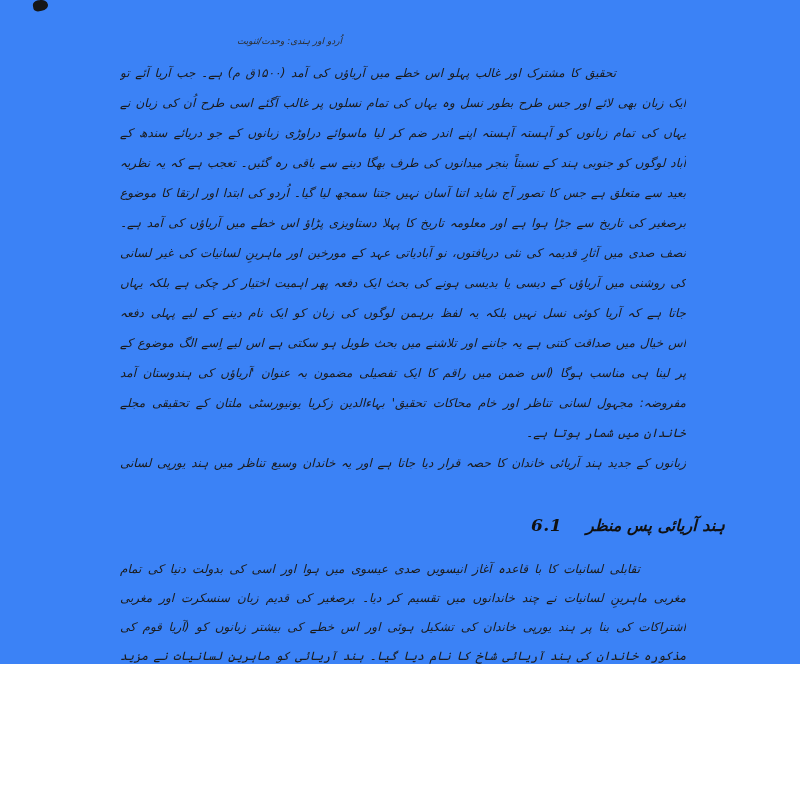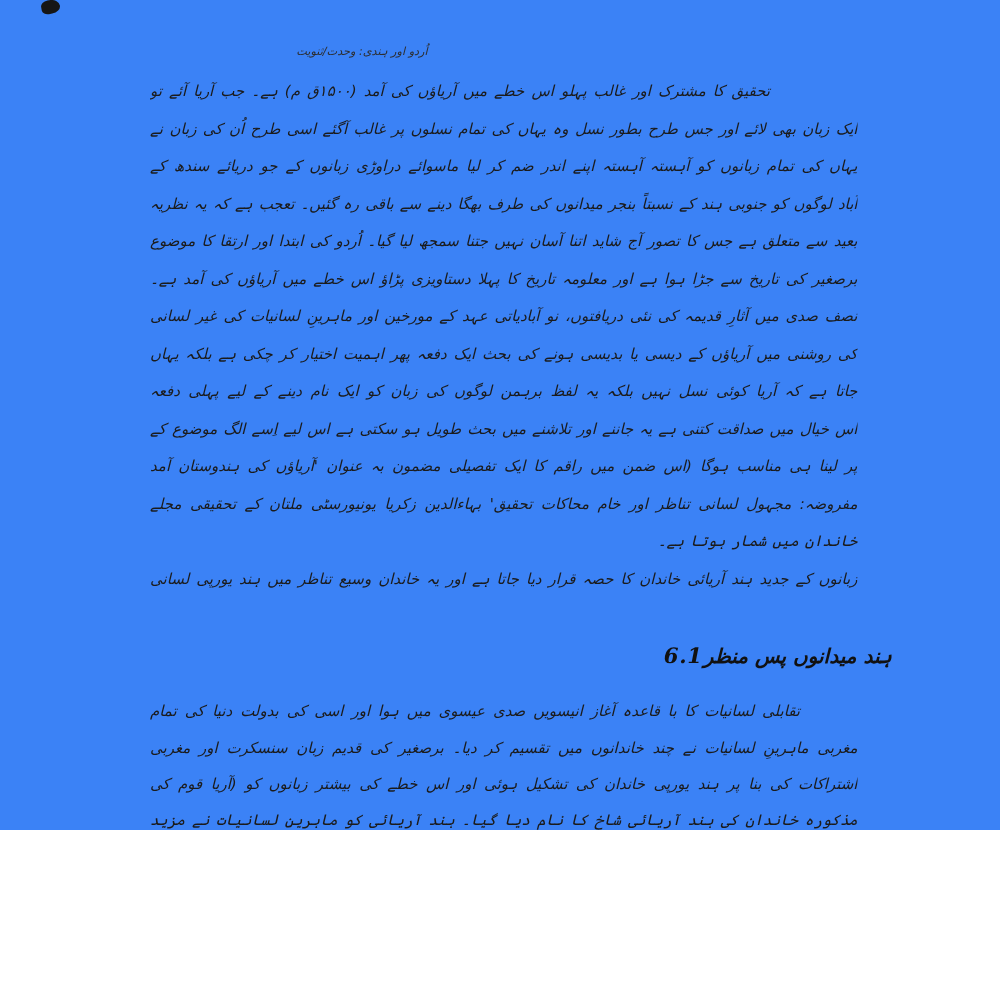--- a/index.html
+++ b/index.html
@@ -33,21 +33,21 @@
     font-size:12px; height:30px; line-height:27px; overflow:hidden;
     word-spacing:1px;
   }
   .para2 .line { height:29px; }
   .line.indent-lg { padding-right:70px; }
   .line.indent-sm { padding-right:46px; }
   .line.para-end { text-align-last:right; -moz-text-align-last:right; }
 
   .heading {
     position:absolute; top:515px; left:531px;
-    display:flex; align-items:baseline; gap:1px;
+    display:flex; align-items:baseline; gap:24px;
     font-weight:bold; font-size:16px; color:#111;
   }
   .h-num { font-family:"DejaVu Serif", serif; font-size:17px; letter-spacing:0.5px; }
   .h-text { direction:rtl; white-space:nowrap; }
 
   .list-line {
     position:absolute; top:684px; right:150px; width:362px;
     display:flex; direction:rtl; justify-content:space-between;
     align-items:baseline; font-size:12.5px;
   }
@@ -93,21 +93,21 @@
     <div class="line">جاتا ہے کہ آریا کوئی نسل نہیں بلکہ یہ لفظ برہمن لوگوں کی زبان کو ایک نام دینے کے لیے پہلی دفعہ استعمال کیا گیا تھا۔</div>
     <div class="line">اس خیال میں صداقت کتنی ہے یہ جاننے اور تلاشنے میں بحث طویل ہو سکتی ہے اس لیے اِسے الگ موضوع کے طور</div>
     <div class="line">پر لینا ہی مناسب ہوگا (اس ضمن میں راقم کا ایک تفصیلی مضمون بہ عنوان 'آریاؤں کی ہندوستان آمد [یلغار] کا</div>
     <div class="line">مفروضہ: مجہول لسانی تناظر اور خام محاکات تحقیق' بہاءالدین زکریا یونیورسٹی ملتان کے تحقیقی مجلے جــرنل آف</div>
     <div class="line para-end">خاندان میں شمار ہوتا ہے۔</div>
     <div class="line">زبانوں کے جدید ہند آریائی خاندان کا حصہ قرار دیا جاتا ہے اور یہ خاندان وسیع تناظر میں ہند یورپی لسانی</div>
   </div>
 
   <div class="heading">
     <span class="h-num">6.1</span>
-    <span class="h-text">ہند میدانوں پس منظر</span>
+    <span class="h-text">ہند آریائی پس منظر</span>
   </div>
 
   <div class="para para2">
     <div class="line indent-sm">تقابلی لسانیات کا با قاعدہ آغاز انیسویں صدی عیسوی میں ہوا اور اسی کی بدولت دنیا کی تمام زبانوں کو</div>
     <div class="line">مغربی ماہرینِ لسانیات نے چند خاندانوں میں تقسیم کر دیا۔ برصغیر کی قدیم زبان سنسکرت اور مغربی زبانوں میں</div>
     <div class="line">اشتراکات کی بنا پر ہند یورپی خاندان کی تشکیل ہوئی اور اس خطے کی بیشتر زبانوں کو (آریا قوم کی مناسبت سے)</div>
     <div class="line">مذکورہ خاندان کی ہند آریائی شاخ کا نام دیا گیا۔ ہند آریائی کو ماہرینِ لسانیات نے مزید تین ادوار میں تقسیم کیا ہے:</div>
   </div>
 
   <div class="list-line">

